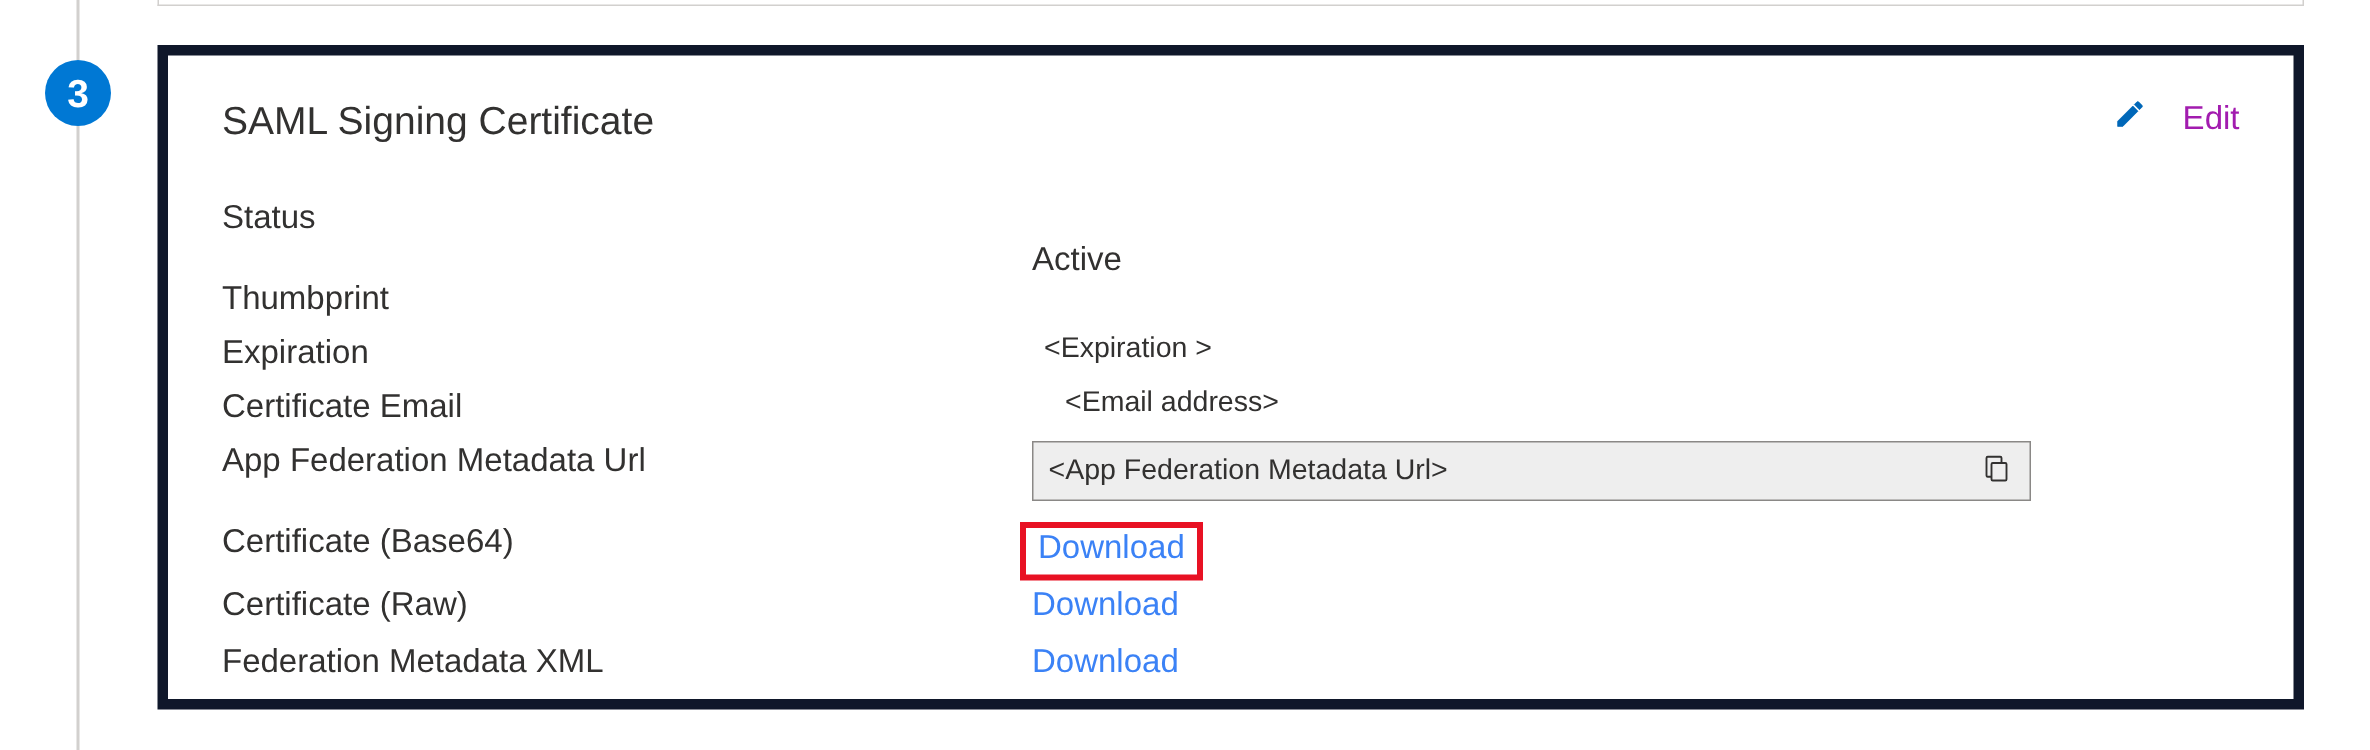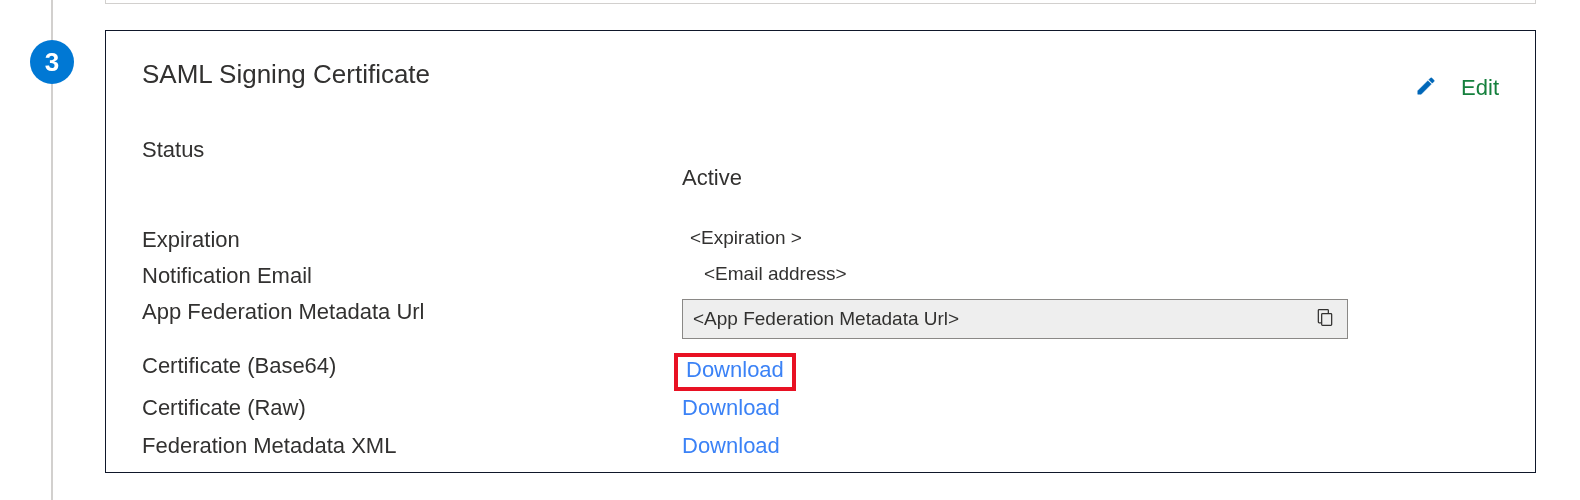--- a/index.html
+++ b/index.html
@@ -45,41 +45,40 @@
       width: 2px;
       height: 416px;
       background: #d2d0ce;
     }
     .card {
       position: absolute;
       left: 105px;
       top: 30px;
       width: 1431px;
       height: 443px;
-      border: 1px solid #0f172a;
+      border: 7px solid #0f172a;
       background: #fff;
       padding: 28px 36px;
     }
     .card-header {
       display: flex;
       justify-content: space-between;
       align-items: flex-start;
     }
     .card-title {
       font-size: 26px;
       font-weight: 400;
       color: #323130;
     }
     .edit-btn {
       display: flex;
       align-items: center;
       gap: 24px;
       cursor: pointer;
-      color: #15803d;
-      margin-top: 16px;
+      color: #a21caf;
     }
     .edit-btn svg {
       width: 22px;
       height: 22px;
     }
     .edit-label {
       font-size: 22px;
     }
     .field-grid {
       margin-top: 36px;
@@ -180,29 +179,30 @@
   </div>
 
   <div class="field-grid">
 
     <div class="field-row">
       <div class="field-label">Status</div>
       <div class="field-value">Active</div>
     </div>
 
     <div class="field-row">
+      <div class="field-label">Thumbprint</div>
     </div>
 
     <div class="field-row">
       <div class="field-label">Expiration</div>
       <div class="field-value-small" style="padding-left:8px">&lt;Expiration &gt;</div>
     </div>
 
     <div class="field-row">
-      <div class="field-label">Notification Email</div>
+      <div class="field-label">Certificate Email</div>
       <div class="field-value-small" style="padding-left:22px">&lt;Email address&gt;</div>
     </div>
 
     <div class="field-row" style="min-height:44px">
       <div class="field-label">App Federation Metadata Url</div>
       <div class="url-box">
         <div class="url-box-text">&lt;App Federation Metadata Url&gt;</div>
         <div class="copy-btn">
           <span>
             <svg viewBox="0 0 24 24" fill="none" stroke="#323130" stroke-width="1.5">

